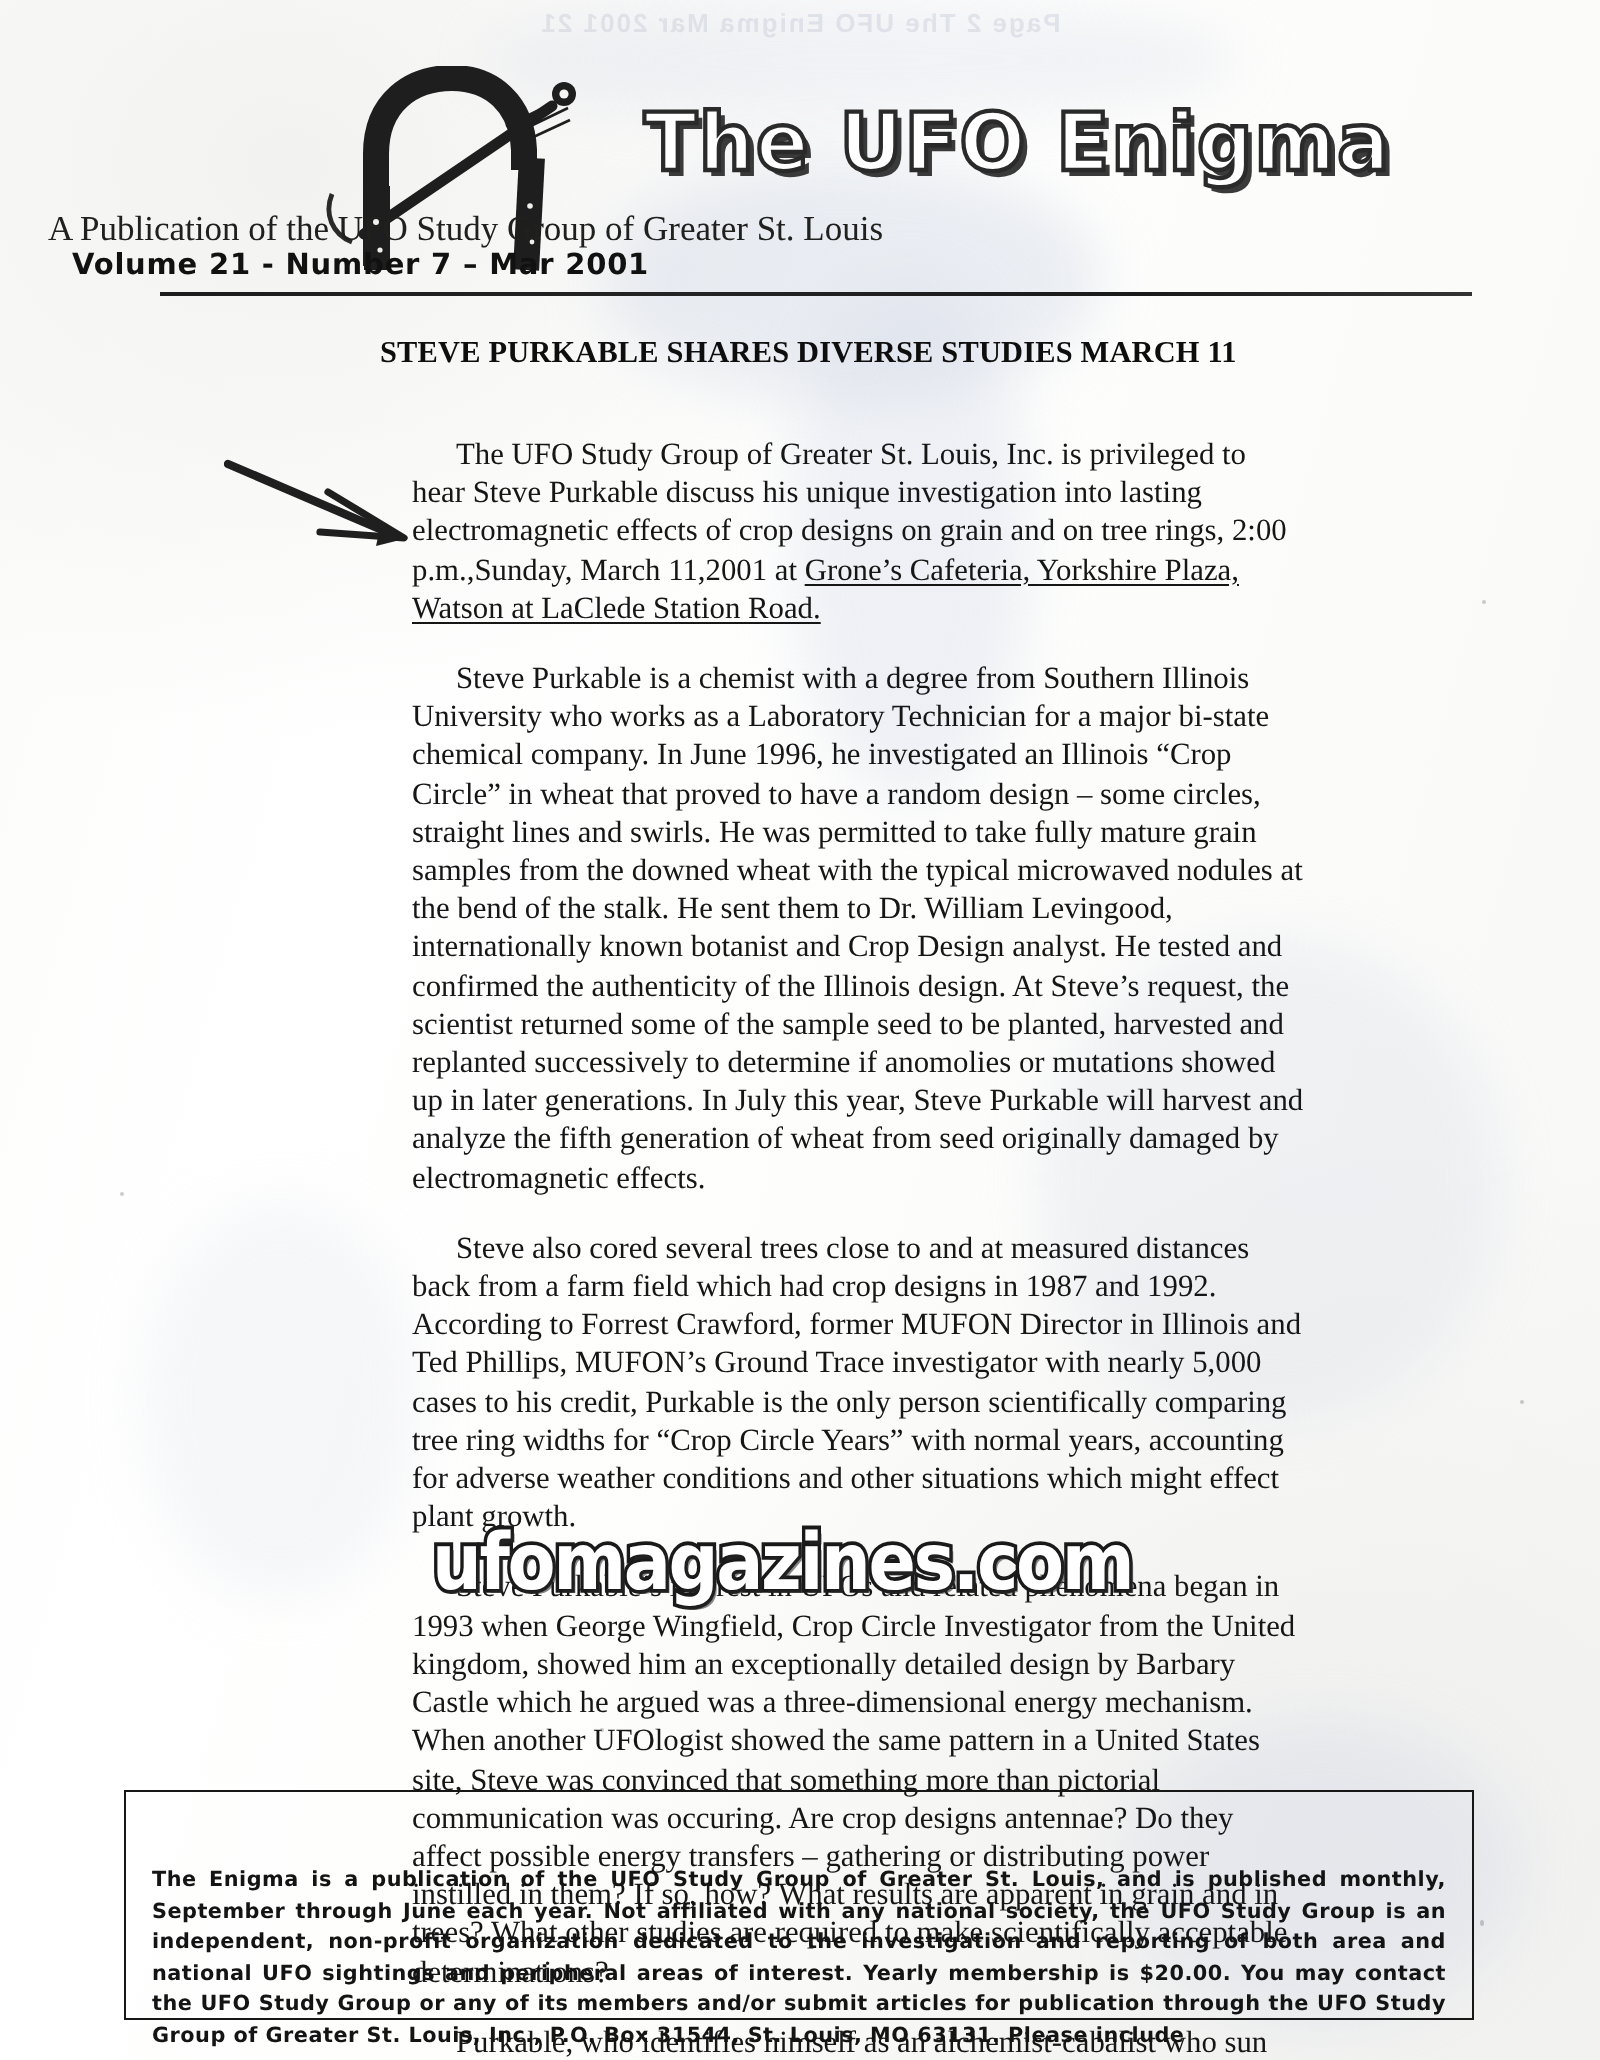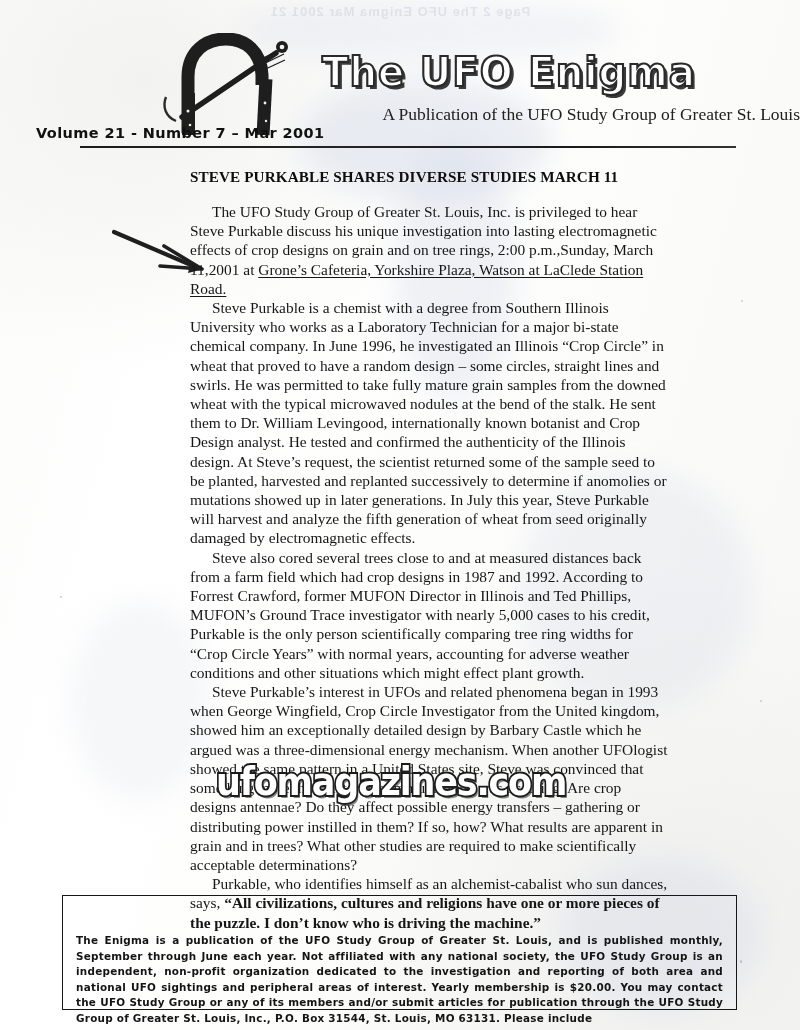--- a/index.html
+++ b/index.html
@@ -85,21 +85,21 @@
     white-space: nowrap;
     transform: scaleX(0.97);
     transform-origin: left center;
   }
   .subtitle {
     position: absolute;
     left: 0; top: 104px;
     width: 800px;
     padding-left: 24px;
     box-sizing: border-box;
-    text-align: right;
+    text-align: left;
     font-family: "Liberation Serif", serif;
     font-size: 17.5px;
     color: #20201f;
     white-space: nowrap;
   }
   .volume-line {
     position: absolute;
     left: 0; top: 125px;
     width: 800px;
     padding-left: 36px;
@@ -139,21 +139,21 @@
     position: absolute;
     left: 190px;
     top: 202px;
     width: 478px;
     font-size: 15.4px;
     line-height: 19.2px;
     color: #161616;
     text-align: left;
   }
   .body-col p {
-    margin: 0;
+    margin: 16px;
     text-indent: 22px;
     hyphens: manual;
   }
   .venue {
     text-decoration: underline;
     text-underline-offset: 2px;
   }
   .bold-q { font-weight: normal; }
   .quote { font-weight: bold; }
 

